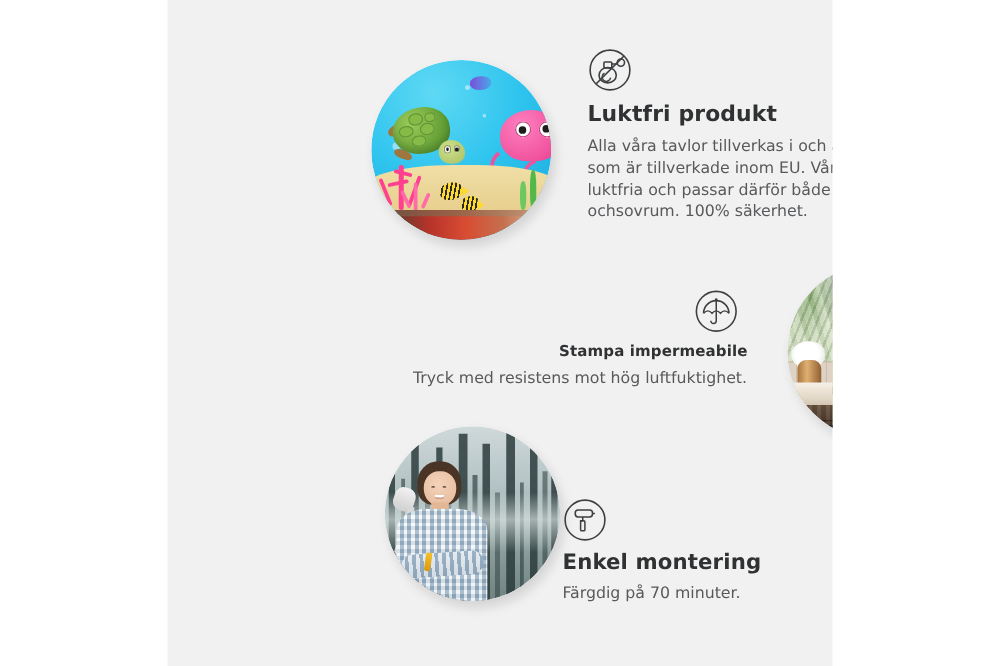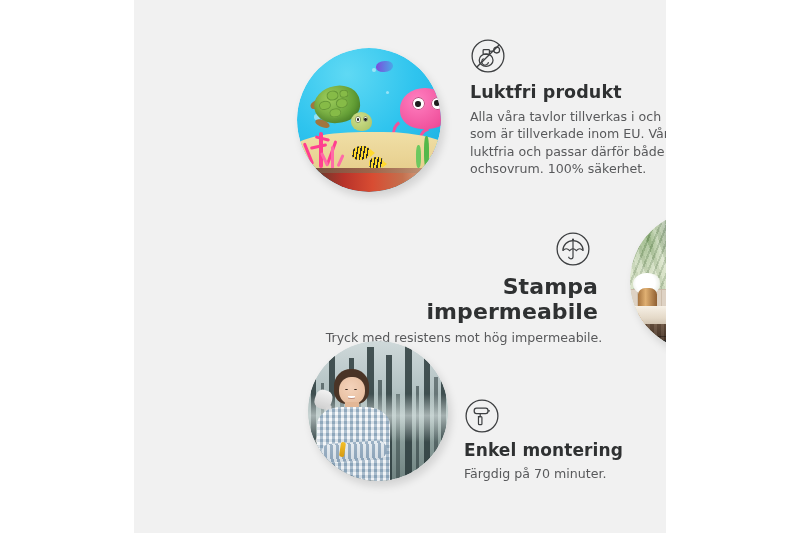--- a/index.html
+++ b/index.html
@@ -63,25 +63,25 @@
 
   
   #feature-odourless { left: 336px; top: 38px; width: 300px; }
   #feature-odourless .feat-title { font-size: 17.5px; margin: 8px 0 6px 0; }
   #feature-odourless .feat-body { font-size: 12.6px; }
 
   
   #feature-waterproof { left: 190px; top: 231px; width: 280px; text-align: center; }
   #feature-waterproof .icon-row { text-align: right; padding-right: 13px; }
   #feature-waterproof .icon-wrap { display: inline-block; }
-  #feature-waterproof .feat-title { font-size: 22px; margin: 3px 0 5px 0; text-align: right; padding-right: 6px;}
+  #feature-waterproof .feat-title { font-size: 12px; margin: 3px 0 5px 0; text-align: right; padding-right: 6px;}
   #feature-waterproof .feat-body { font-size: 12.6px; text-align: center; }
 
   
-  #feature-easymount { left: 330px; top: 398px; width: 260px; }
+  #feature-easymount { left: 316px; top: 398px; width: 260px; }
   #feature-easymount .feat-title { font-size: 17px; margin: 6px 0 5px 0; }
   #feature-easymount .feat-body { font-size: 12.6px; }
   #feature-easymount .feat-title,
   #feature-easymount .feat-body { padding-left: 0; }
   #feature-easymount .title-row { padding-left: 0px; }
 
   
   #photo-underwater { left: 163px; top: 48px; width: 144px; height: 144px; }
   .uw-sea {
     position:absolute; inset:0;
@@ -426,21 +426,21 @@
           <svg width="36" height="36" viewBox="0 0 48 48">
             <circle cx="24" cy="24" r="21.2" fill="none" stroke="#3d3f41" stroke-width="1.7"></circle>
             <path d="M10.5 26.2 a13.5 13.5 0 0 1 27 0" fill="none" stroke="#3d3f41" stroke-width="1.7"></path>
             <path d="M10.5 26.2 q4.5 -5.2 9 0 q4.5 -5.2 9 0 q4.5 -5.2 9 0" fill="none" stroke="#3d3f41" stroke-width="1.5"></path>
             <path d="M24 12.7 v21.5 a2.9 2.9 0 0 1 -5.8 0" fill="none" stroke="#3d3f41" stroke-width="1.6"></path>
             <circle cx="24" cy="11.4" r="1.4" fill="#3d3f41"></circle>
           </svg>
         </span>
       </div>
       <div class="feat-title">Stampa impermeabile</div>
-      <div class="feat-body">Tryck med resistens mot hög impermeabile.</div>
+      <div class="feat-body">Tryck med resistens mot hög luftfuktighet.</div>
     </div>
 
     <div class="photo" id="photo-woman">
       <div class="inner">
         <div class="for-bg"></div>
         <div class="for-trees">
           <i style="left:2%;width:3.5%;height:86%;"></i>
           <i style="left:9%;width:2.4%;height:70%;opacity:.6;"></i>
           <i style="left:15%;width:4.5%;height:94%;"></i>
           <i style="left:23%;width:2.6%;height:64%;opacity:.55;"></i>

